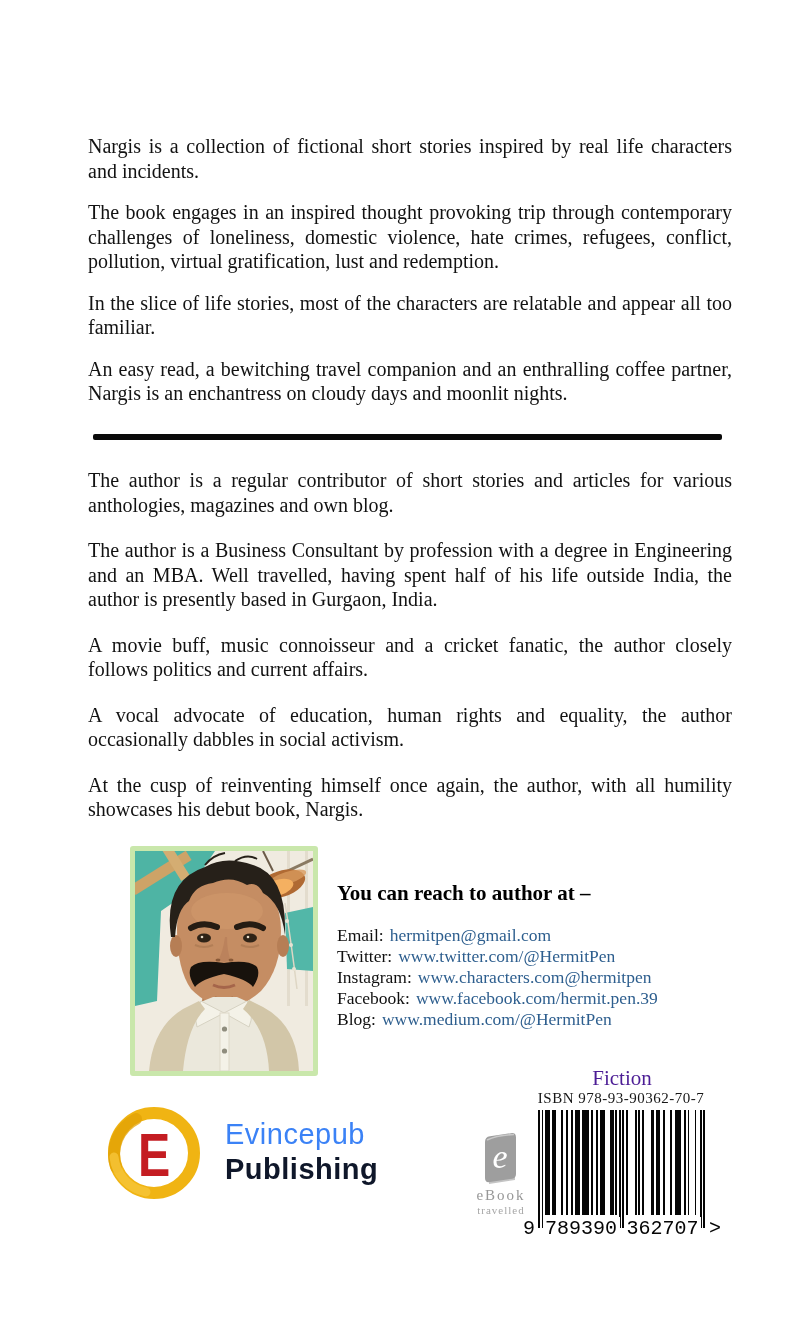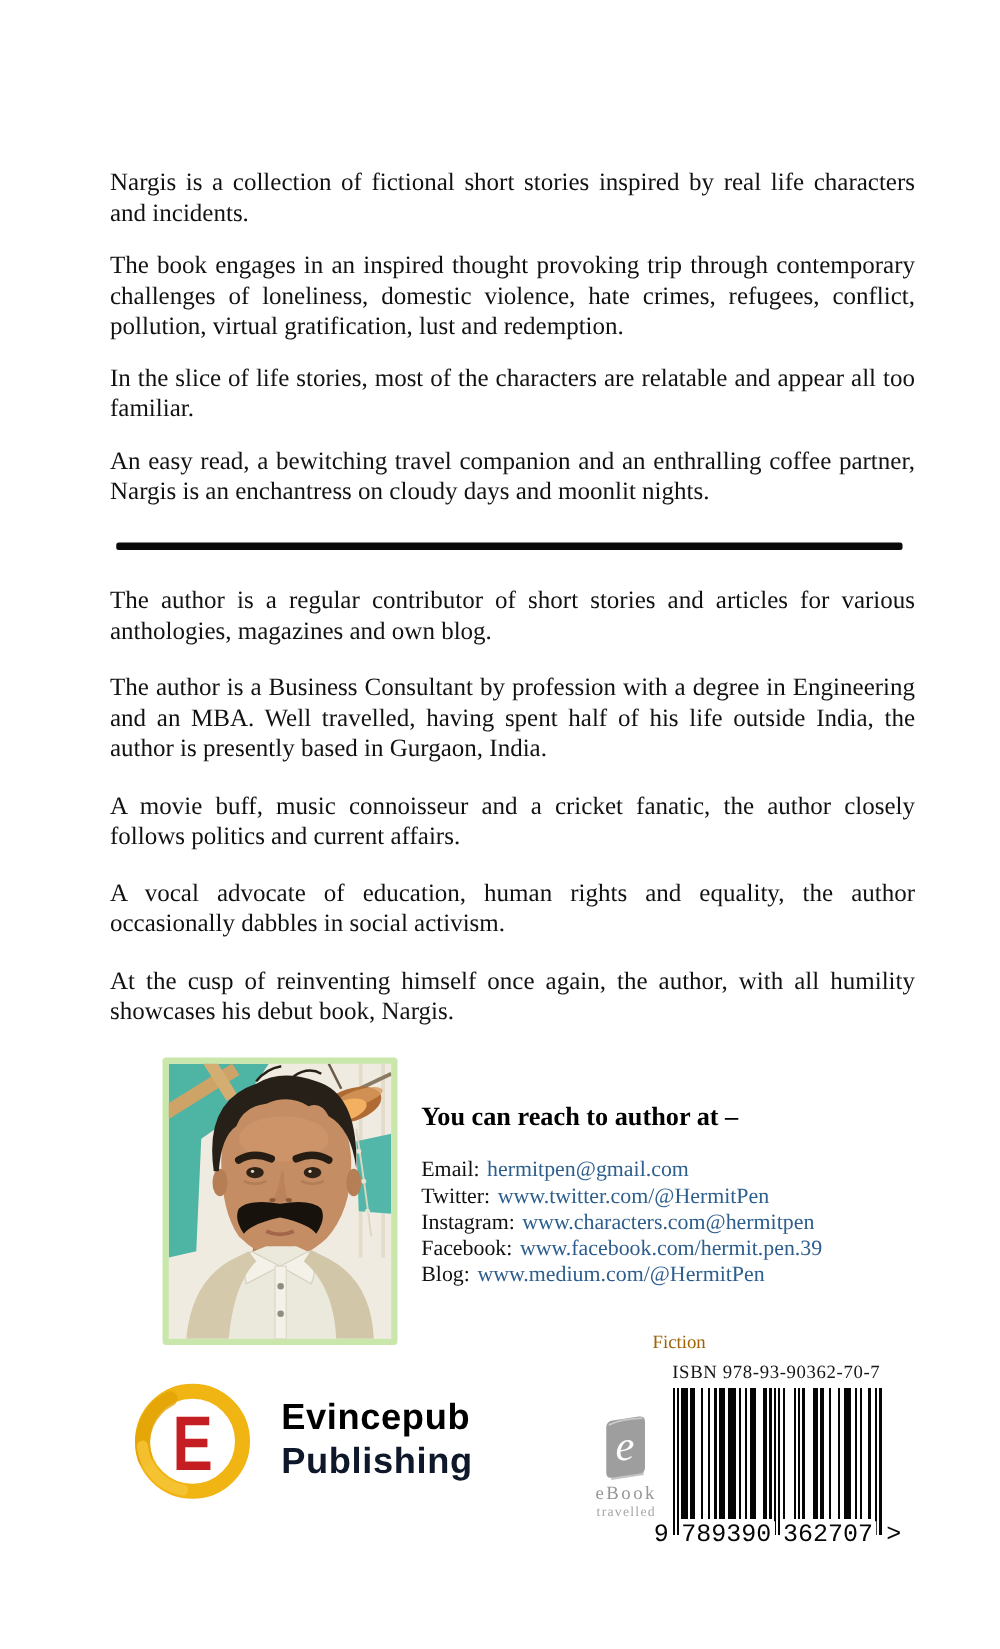--- a/index.html
+++ b/index.html
@@ -22,21 +22,21 @@
   }
   .photo-frame svg{display:block;width:100%;height:100%;}
   
   .contact{position:absolute;left:337px;top:881px;width:420px;}
   .contact h2{margin:0;font-size:21px;font-weight:bold;line-height:24px;color:#000;}
   .contact-rows{margin-top:20px;}
   .contact-row{font-size:17.5px;line-height:21px;white-space:nowrap;}
   .clabel{color:#101010;}
   .clink{color:#2d5e8e;text-decoration:none;margin-left:6px;cursor:pointer;}
   
-  .fiction{position:absolute;left:522px;top:1066px;width:200px;text-align:left;font-size:15px;color:#a16207;}
+  .fiction{position:absolute;left:522px;top:1066px;width:200px;text-align:center;font-size:21px;color:#4c1d95;}
   .isbn-label{
     position:absolute;left:471px;top:1090px;width:300px;text-align:center;
     font-family:Liberation Serif, serif;font-size:15px;letter-spacing:.5px;color:#161616;
   }
   .barcode{position:absolute;left:525px;top:1110px;width:202px;height:132px;background:#fff;}
   .barcode svg{position:absolute;left:0;top:0;overflow:visible;}
   .bc-digits span{
     position:absolute;top:107px;font-family:"Liberation Mono",monospace;
     font-size:20px;color:#050505;background:#fff;line-height:24px;
   }
@@ -46,21 +46,21 @@
   .bcd-tr{left:184px;}
   
   .ebook{position:absolute;left:466px;top:1130px;width:70px;text-align:center;color:#9a9a9a;}
   .ebook svg{display:block;margin:0 auto;}
   .ebook-l1{font-size:15px;letter-spacing:2px;margin-top:1px;color:#979797;}
   .ebook-l2{font-size:11px;letter-spacing:1px;margin-top:0;color:#a6a6a6;}
   
   .publogo{position:absolute;left:106px;top:1104px;width:300px;height:112px;font-family:"Liberation Sans",sans-serif;}
   .ring{position:absolute;left:0;top:1px;}
   .wordmark{position:absolute;left:119px;top:14px;}
-  .pub-name{font-size:29px;font-weight:bold;letter-spacing:.5px;color:#000000;line-height:32px;}
+  .pub-name{font-size:29px;font-weight:normal;letter-spacing:.5px;color:#3b82f6;line-height:32px;}
   .pub-type{font-size:29px;font-weight:bold;letter-spacing:.5px;color:#0f172a;line-height:32px;margin-top:3px;}
 </style>
 </head>
 <body>
 
 <div class="page">
 
   <section class="synopsis">
     <p>Nargis is a collection of fictional short stories inspired by real life characters and incidents.</p>
     <p>The book engages in an inspired thought provoking trip through contemporary challenges of loneliness, domestic violence, hate crimes, refugees, conflict, pollution, virtual gratification, lust and redemption.</p>

